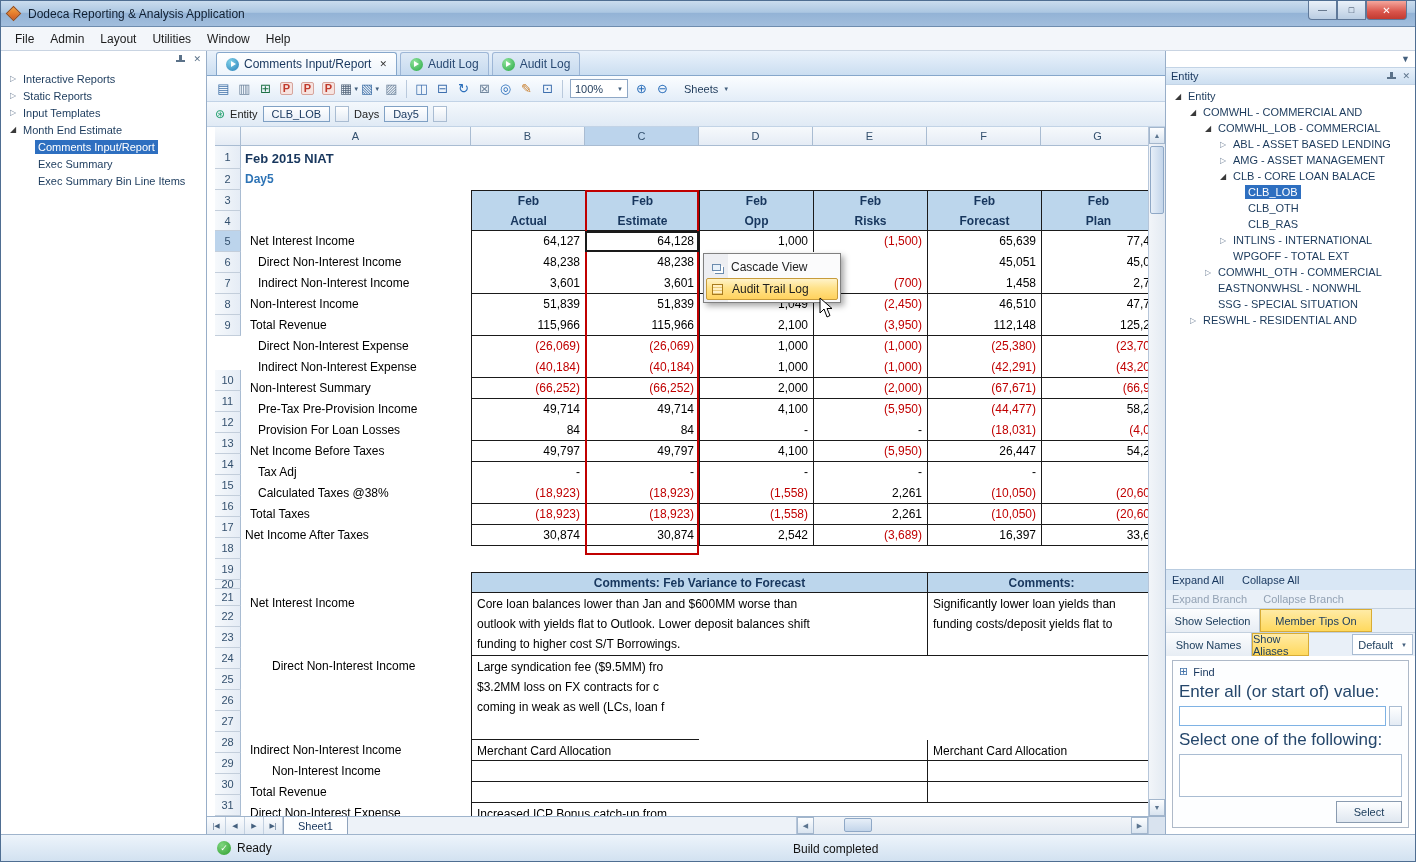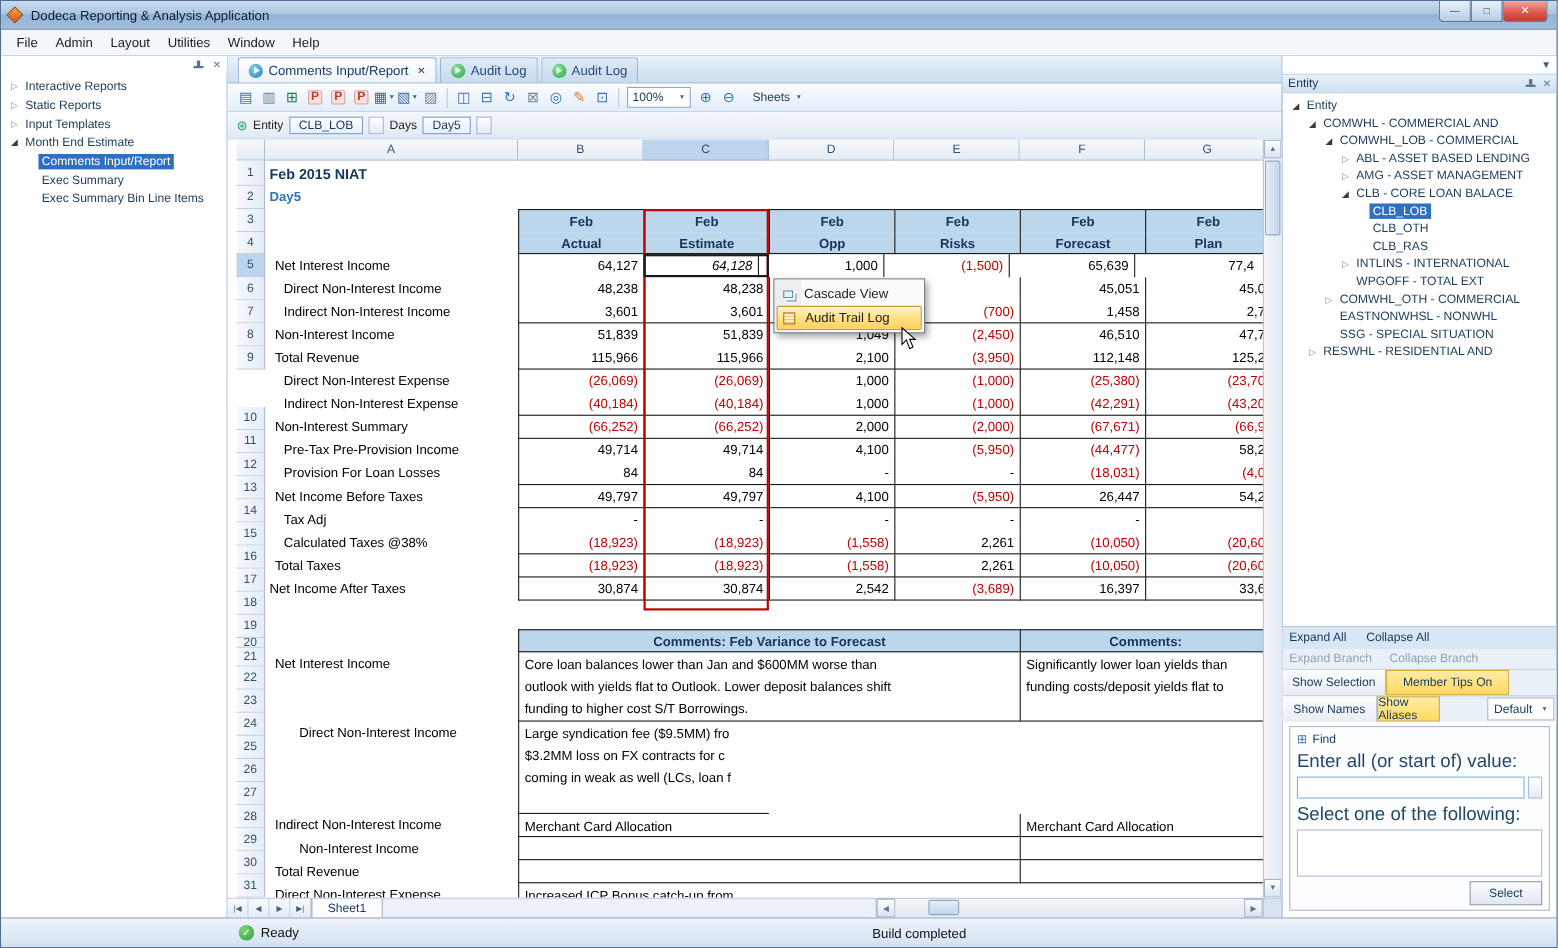--- a/index.html
+++ b/index.html
@@ -371,21 +371,21 @@
               <div class="cV hdrc" style="width: 114px;">Actual</div>
               <div class="cV hdrc" style="width: 114px;">Estimate</div>
               <div class="cV hdrc" style="width: 114px;">Opp</div>
               <div class="cV hdrc" style="width: 114px;">Risks</div>
               <div class="cV hdrc" style="width: 114px;">Forecast</div>
               <div class="cV hdrc" style="width: 114px;">Plan</div>
             </div>
             <div class="grow data" style="height: 21px;">
               <div class="cA" style="padding-left: 9px;">Net Interest Income</div>
               <div class="cV vline" style="width: 114px;">64,127</div>
-              <div class="cV vline" style="width: 104px; font-style: italic;">64,128</div>
+              <div class="cV vline" style="width: 114px;">64,128</div>
               <div class="cV vline" style="width: 114px;">1,000</div>
               <div class="cV vline neg" style="width: 114px;">(1,500)</div>
               <div class="cV vline" style="width: 114px;">65,639</div>
               <div class="cV vline" style="width: 114px;">77,4</div>
             </div>
             <div class="grow data" style="height: 21px;">
               <div class="cA" style="padding-left: 17px;">Direct Non-Interest Income</div>
               <div class="cV vline" style="width: 114px;">48,238</div>
               <div class="cV vline" style="width: 114px;">48,238</div>
               <div class="cV vline" style="width: 114px;"></div>

